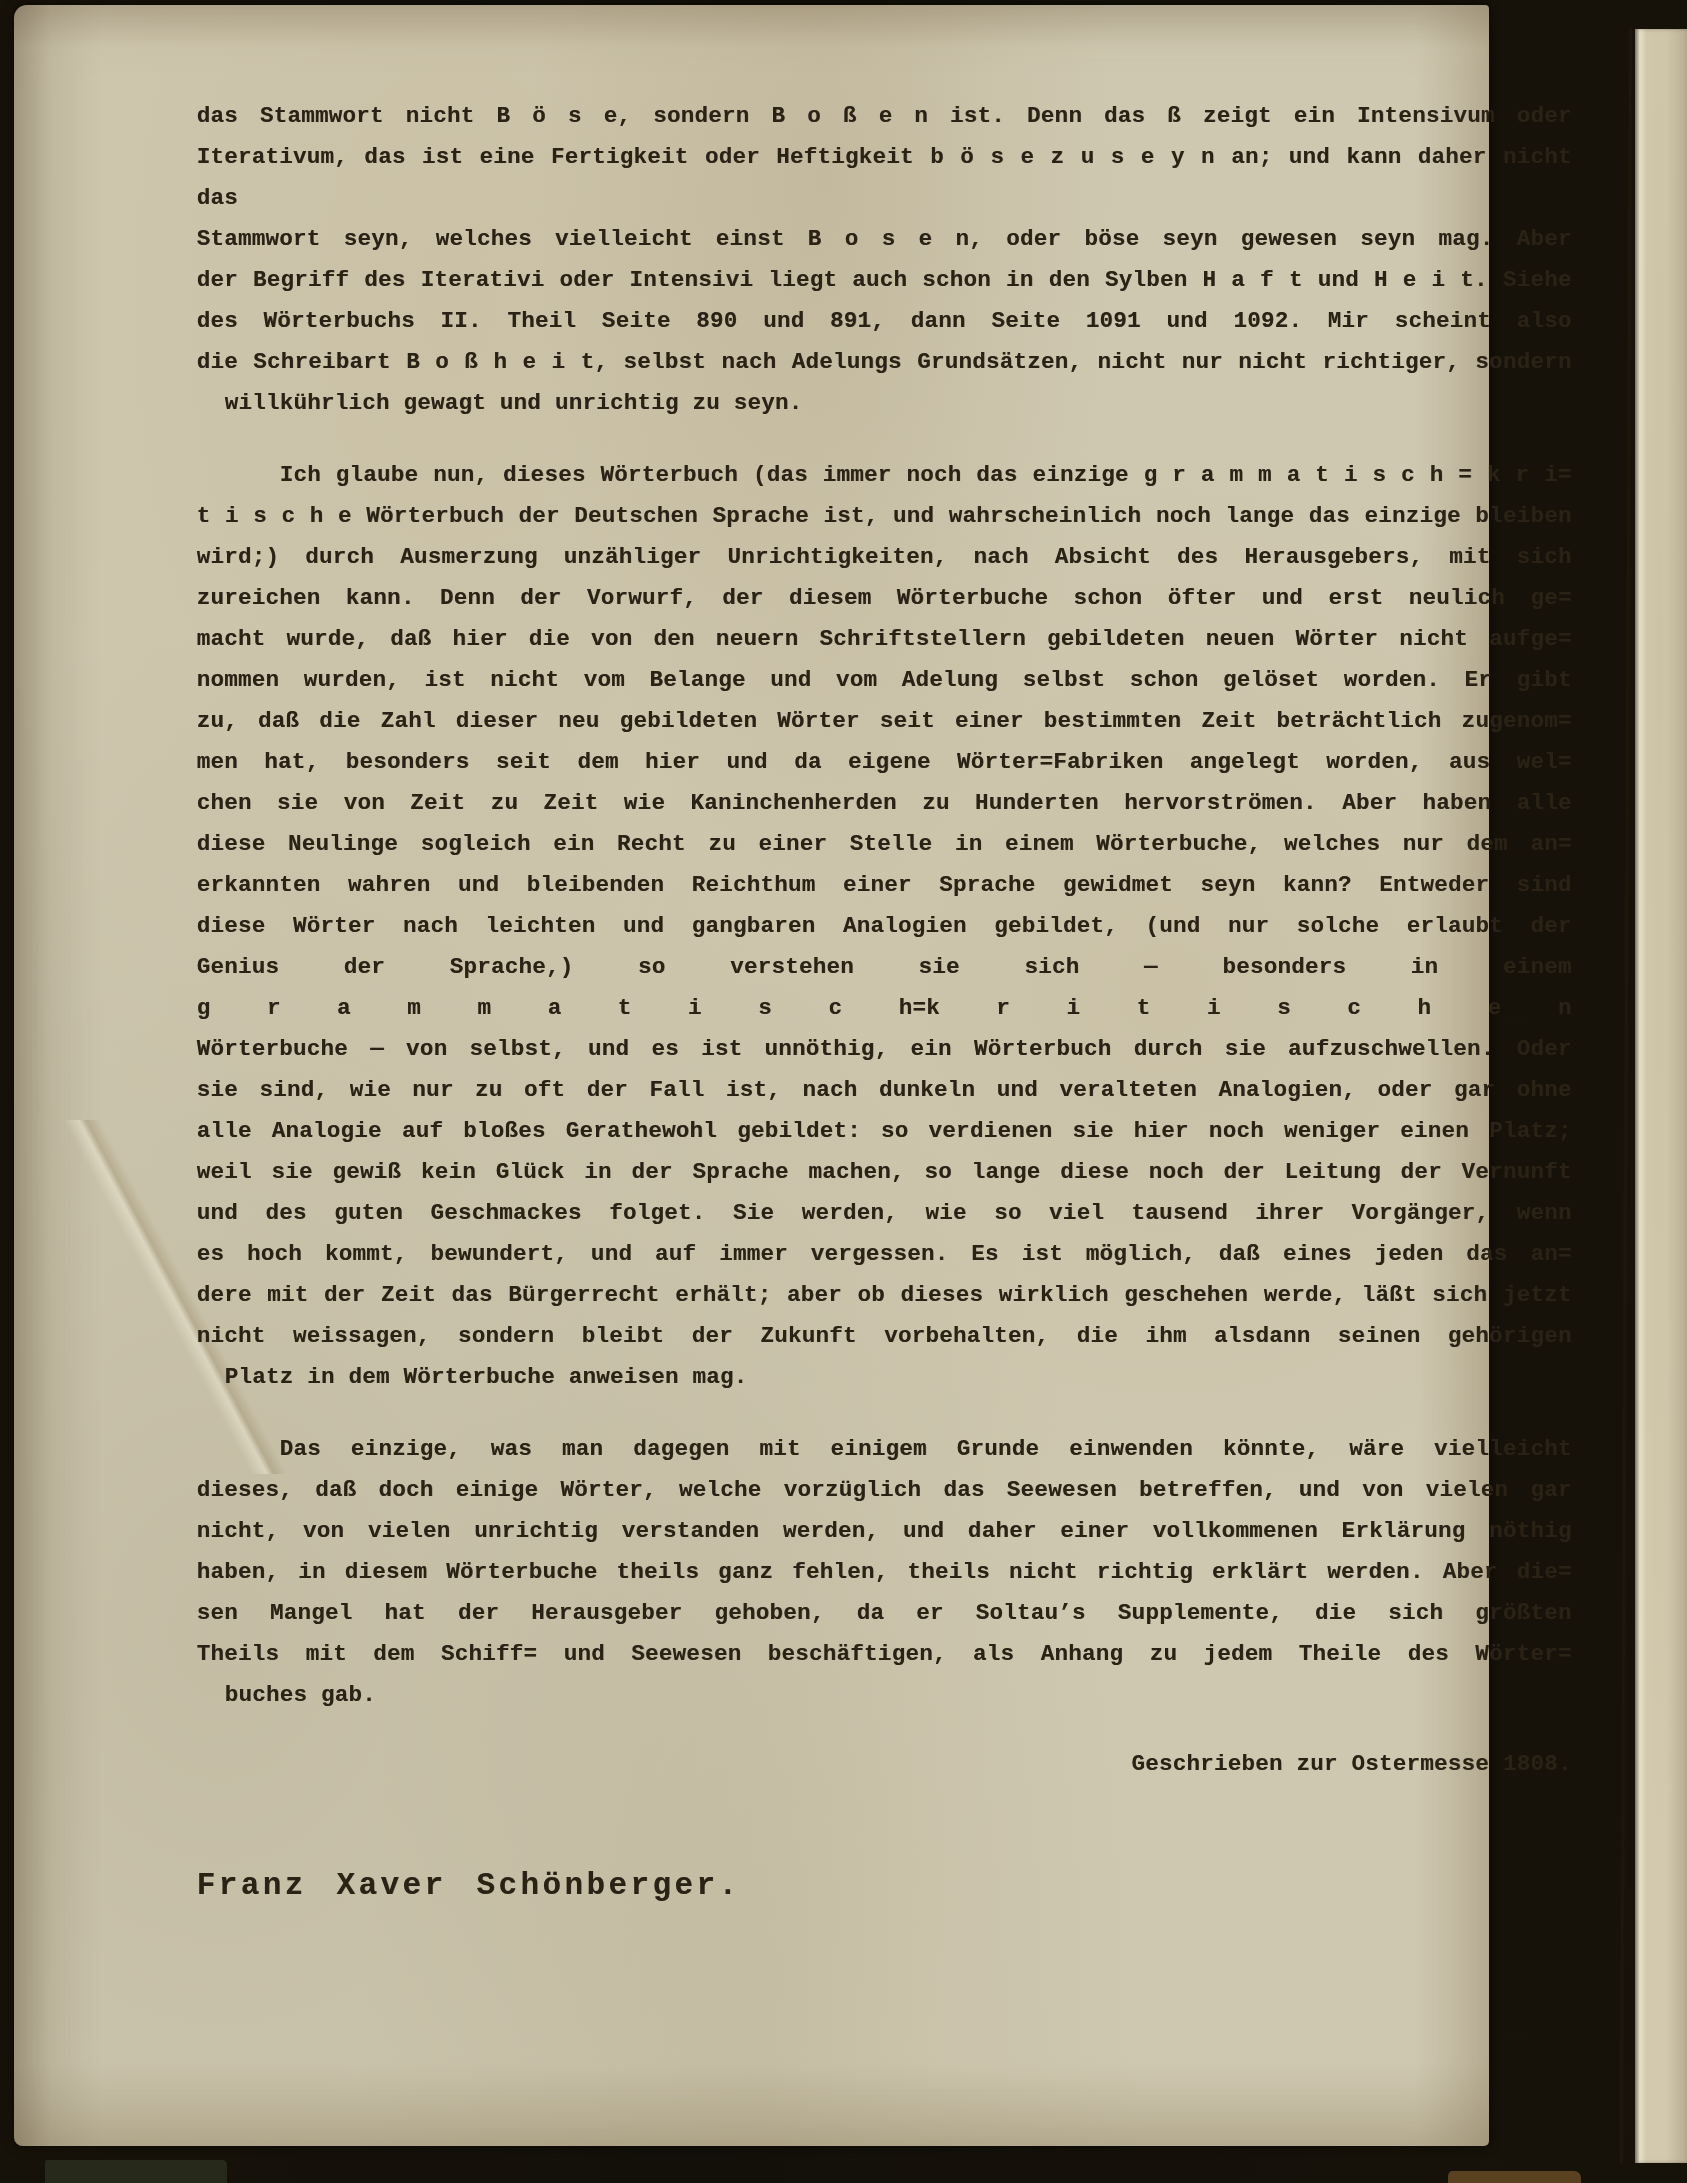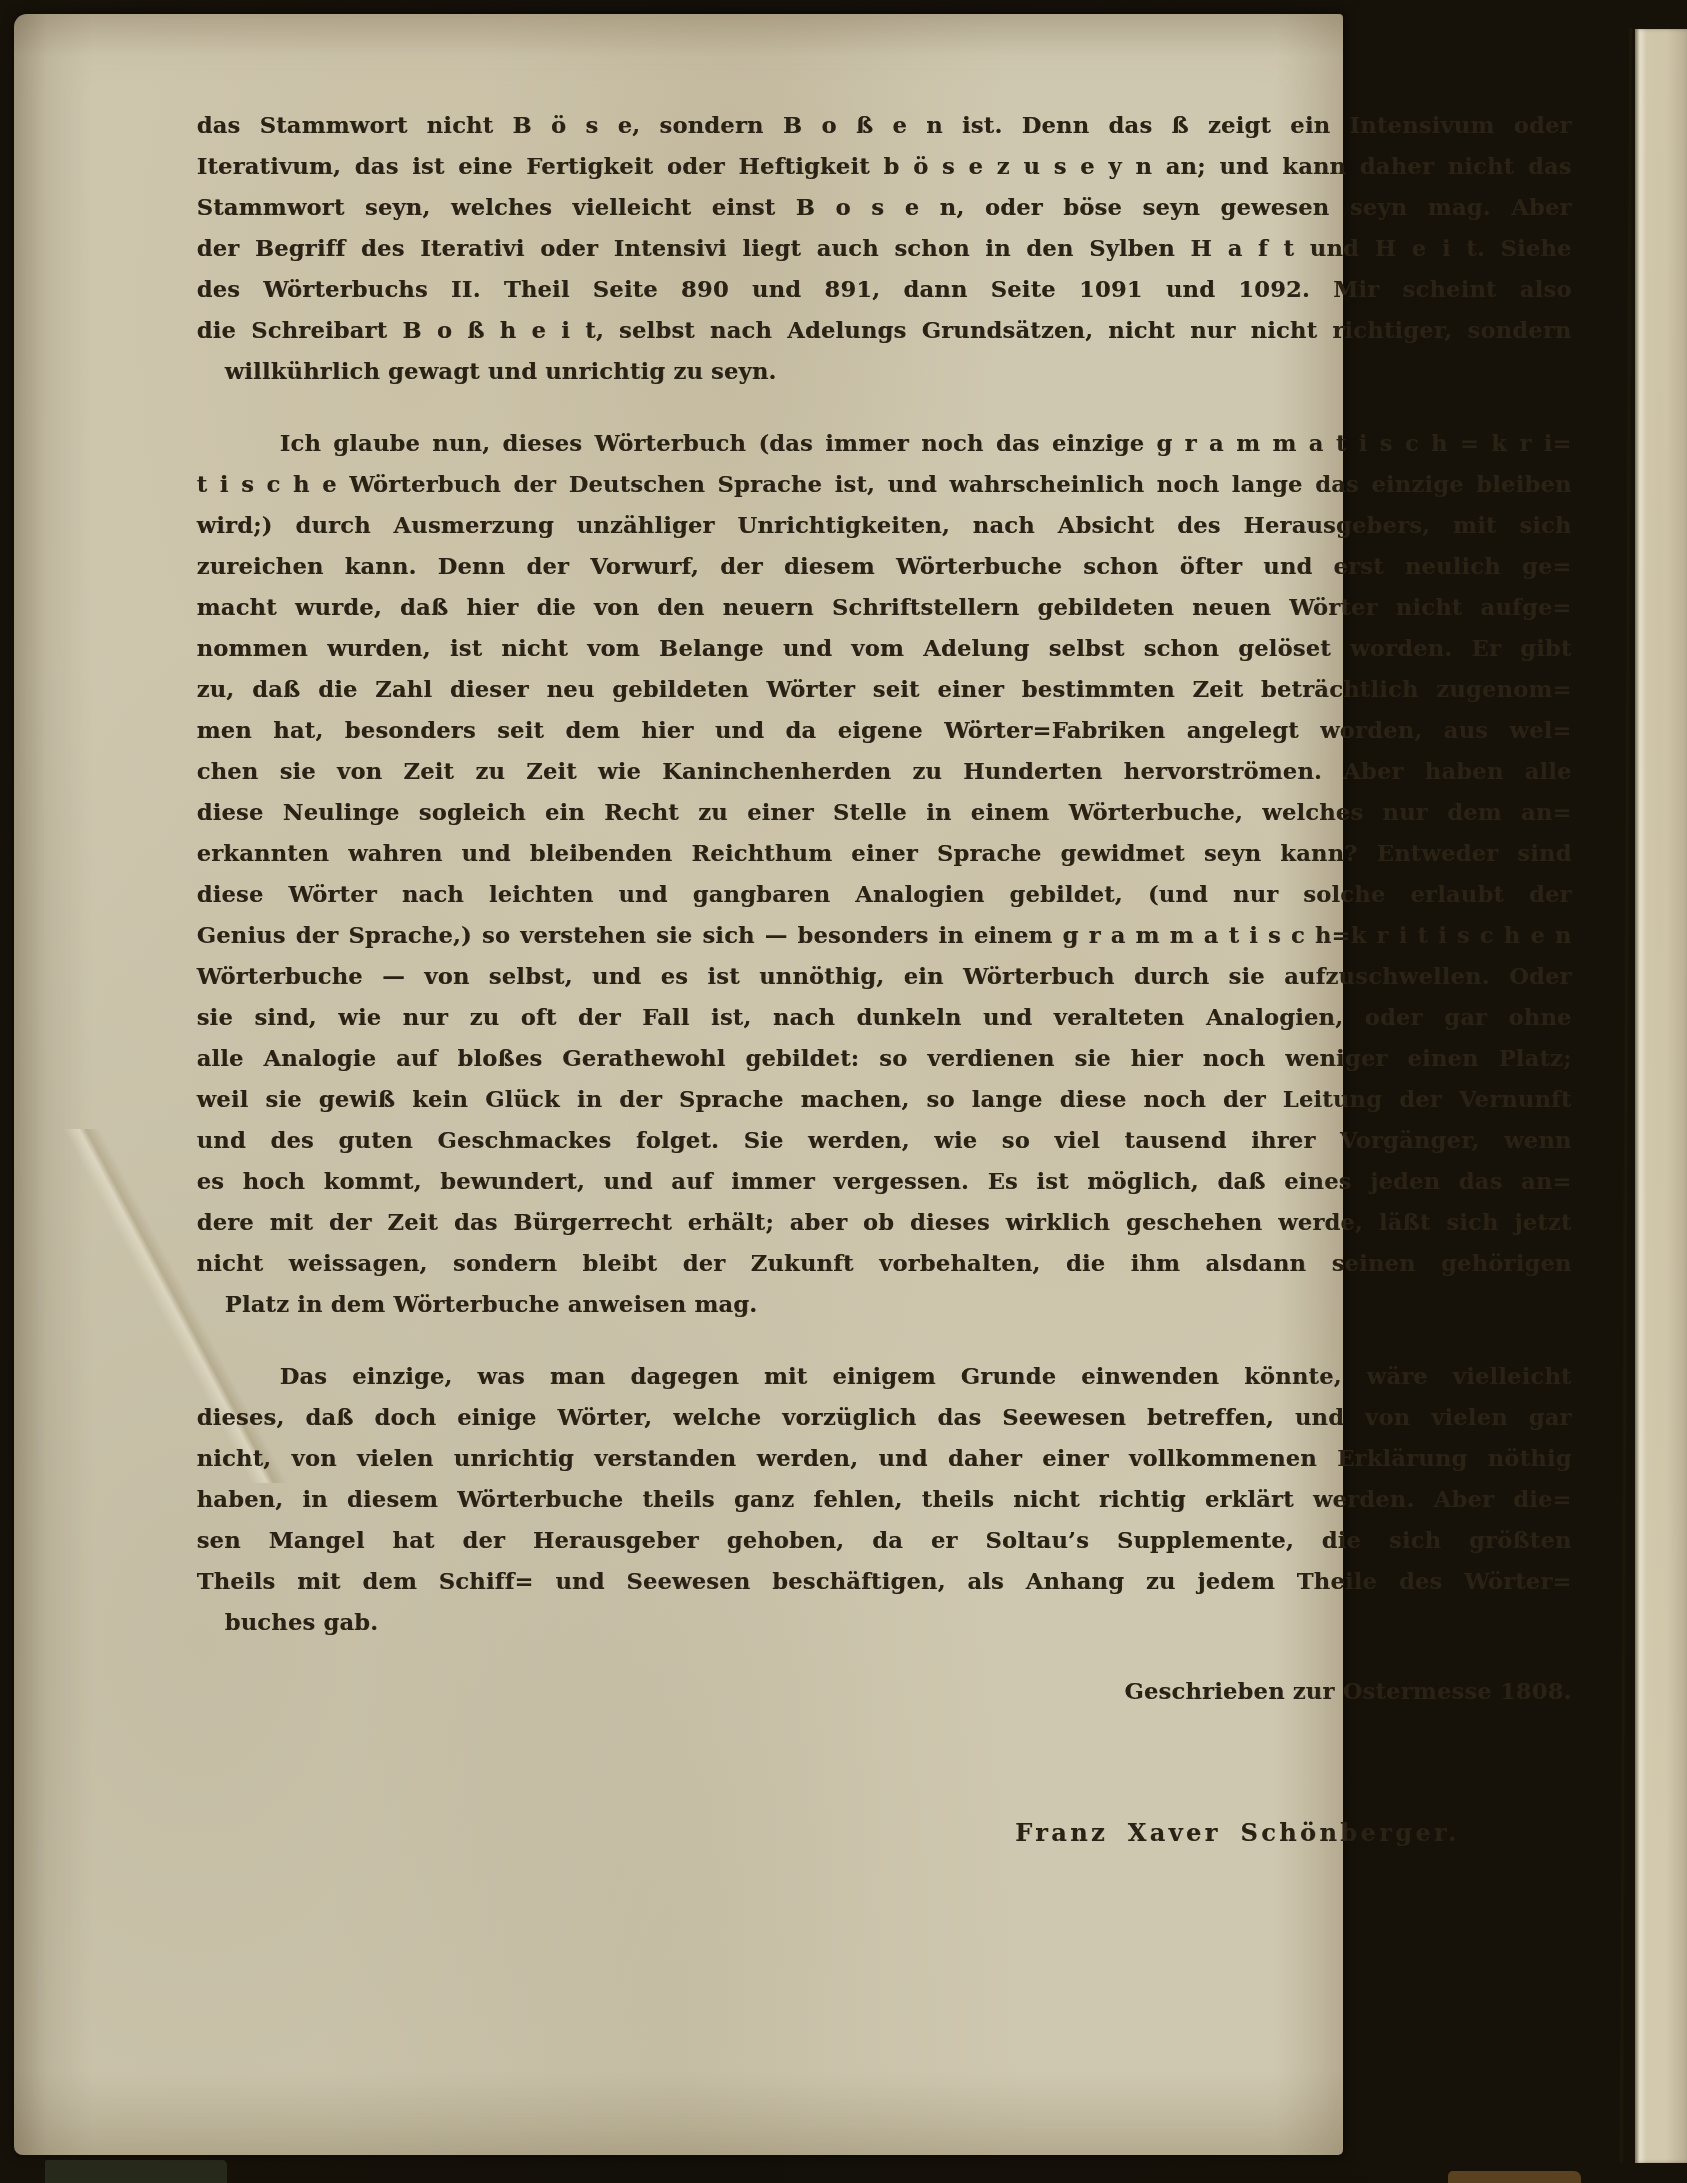--- a/index.html
+++ b/index.html
@@ -15,36 +15,37 @@
     position: relative;
     width: 1687px;
     height: 2183px;
     background:
       linear-gradient(90deg, #171209 0%, #13100a 40%, #171209 100%);
   }
   
   .paper {
     position: absolute;
     left: 13.7px;
-    top: 14px;
-    width: 1329px;
+    top: 5px;
+    width: 1475px;
     height: 2141px;
     background-color: #cfc8b0;
     background-image:
       radial-gradient(ellipse at 55% 8%,  rgba(120,95,55,0.12), transparent 26%),
       radial-gradient(ellipse at 30% 14%, rgba(150,120,70,0.09), transparent 40%),
       radial-gradient(ellipse at 78% 46%, rgba(140,110,60,0.08), transparent 34%),
       radial-gradient(ellipse at 14% 76%, rgba(100,90,60,0.10),  transparent 44%),
       radial-gradient(ellipse at 50% 96%, rgba(120,105,70,0.10), transparent 38%),
       linear-gradient(90deg,  rgba(60,45,25,0.28) 0%, rgba(60,45,25,0.08) 2.5%, transparent 6%),
       linear-gradient(270deg, rgba(90,70,40,0.16) 0%, transparent 5%),
       linear-gradient(180deg, rgba(80,60,35,0.18) 0%, transparent 2%),
       linear-gradient(0deg,   rgba(110,95,60,0.20) 0%, transparent 4%);
     border-radius: 12.8px 3.9px 4.9px 8.8px;
     box-shadow: 0 0 10.8px rgba(0,0,0,0.65), inset 0 0 69px rgba(105,85,50,0.18);
+    font-family: Liberation Mono, monospace;
   }
   
   .scratch {
     position: absolute;
     left: 29.5px;
     top: 1115px;
     width: 265px;
     height: 354px;
     background: linear-gradient(62deg,
       transparent 46%,
@@ -123,24 +124,23 @@
     white-space: normal;
   }
   .line.last { text-align-last: left; margin-left: 28px; }
   .line.indent { padding-left: 83px; }
   .dateline {
     margin-top: 27.5px;
     padding-left: 104px;
     text-align: right;
   }
   .signature {
-    margin-top: 100px;
-    text-align: right;
+    margin-top: 80px;
     padding-right: 112px;
-    font-size: 24px;
+    font-size: 31px;
     letter-spacing: 3.4px;
     word-spacing: 7.9px;
   }
 </style>
 </head>
 <body>
 
 <div class="scan">
 
   <div class="paper">

